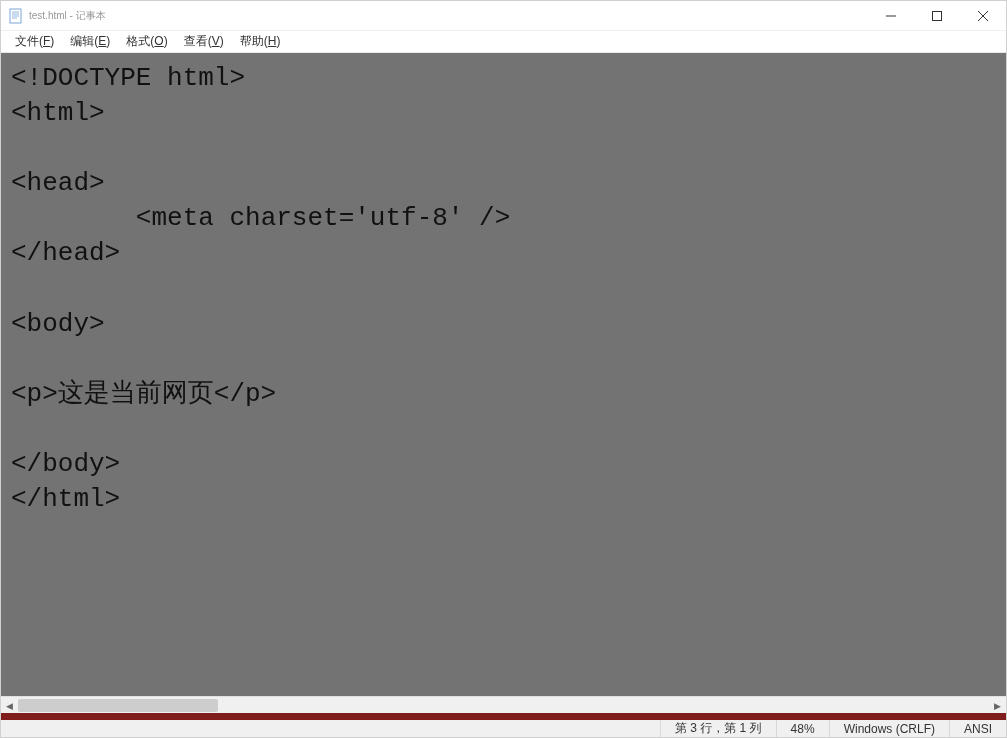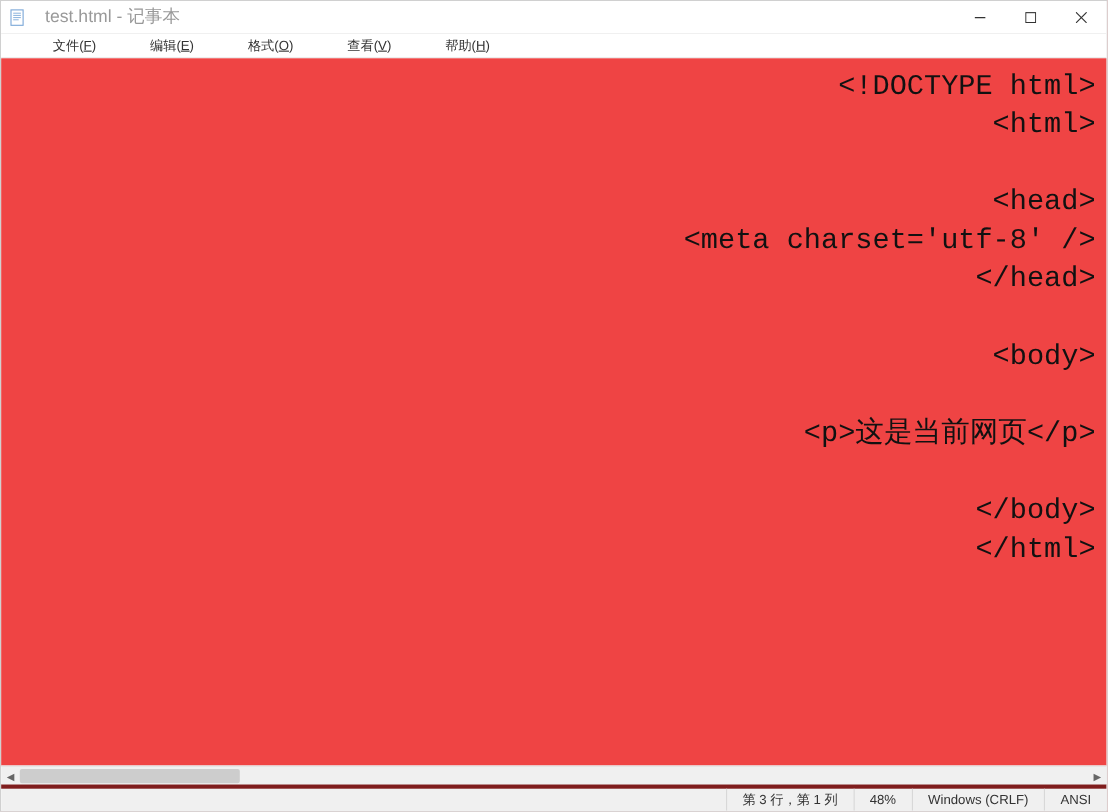--- a/index.html
+++ b/index.html
@@ -12,24 +12,23 @@
   display: flex;
   flex-direction: column;
   border: 1px solid #d0d0d0;
 }
 .titlebar {
   height: 30px;
   background: #ffffff;
   display: flex;
   align-items: center;
   padding-left: 8px;
-  font-size: 16px;
+  font-size: 10px;
   color: #999;
   border-bottom: 1px solid #f0f0f0;
-  gap: 12px;
 }
 .titlebar .doc-icon {
   width: 14px;
   height: 16px;
   margin-right: 6px;
   display: inline-flex;
   align-items: center;
   justify-content: center;
 }
 .titlebar .title-text { flex: 0 0 auto; }
@@ -49,29 +48,27 @@
   display: flex;
   align-items: center;
   padding-left: 6px;
   font-size: 12px;
   color: #333;
   border-bottom: 1px solid #e8e8e8;
 }
 .menu-item {
   padding: 2px 8px;
   cursor: default;
-  margin-left: 33px;
 }
 .menu-item .ul { text-decoration: underline; }
 .editor-area {
   flex: 1;
   overflow: auto;
-  background: #ef4444;
+  background: #737373;
   position: relative;
-  text-align: right;
 }
 .editor-content {
   font-family: Consolas, "Courier New", monospace;
   font-size: 26px;
   line-height: 1.35;
   white-space: pre;
   padding: 8px 10px;
   color: #111;
   min-height: 100%;
 }
@@ -99,21 +96,21 @@
   align-items: center;
   justify-content: center;
   font-size: 9px;
   color: #666;
 }
 .hscroll .arrow-l { left: 0; }
 .hscroll .arrow-r { right: 0; }
 .statusbar {
   height: 24px;
   background: #f0f0f0;
-  border-top: 4px solid #7f1d1d;
+  border-top: 7px solid #7f1d1d;
   display: flex;
   align-items: stretch;
   font-size: 12px;
   color: #333;
 }
 .status-spacer { flex: 1; }
 .status-cell {
   padding: 0 14px;
   display: flex;
   align-items: center;

